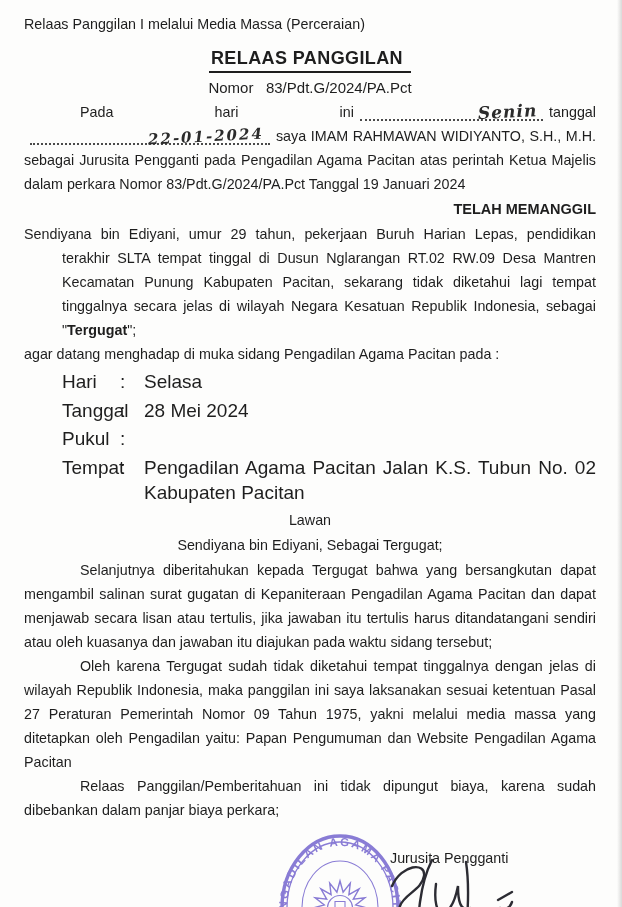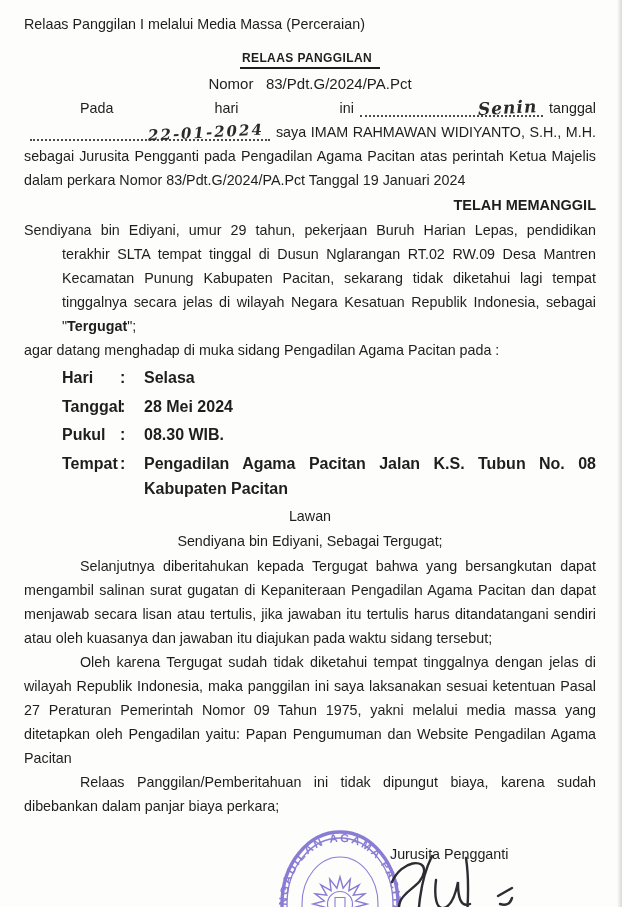--- a/index.html
+++ b/index.html
@@ -15,21 +15,21 @@
     padding:16px 26px 0 24px;
   }
   .page::after{
     content:"";position:absolute;top:0;right:0;width:5px;height:100%;
     background:linear-gradient(to right,rgba(0,0,0,0),rgba(0,0,0,.14));
     pointer-events:none;
   }
   .note{font-size:14.3px;margin-bottom:16px;}
   .title-wrap{text-align:center;margin:8px 0 6px;}
   .title{
-    display:inline-block;font-size:12px;font-weight:bold;letter-spacing:.4px;
+    display:inline-block;font-size:18px;font-weight:bold;letter-spacing:.4px;
     border-bottom:2.2px solid #1e1e1e;padding:0 8px 2px 2px;
   }
   .number{text-align:center;font-size:15px;white-space:pre-wrap;margin-bottom:4px;}
   p{margin:0;font-size:14.3px;line-height:24px;text-align:justify;}
   .indent{text-indent:56px;}
   .hang{padding-left:38px;text-indent:-38px;}
   .center-head{text-align:right;font-weight:bold;font-size:14.5px;line-height:24px;margin:1px 0;}
   .center-line{text-align:center;font-size:14.3px;line-height:25px;}
   b,.b{font-weight:normal;}
   .bi{font-weight:bold;}
@@ -38,21 +38,21 @@
     padding:0 6px;line-height:14px;
   }
   .hand{
     display:inline-block;position:relative;top:2px;
     font-family:"DejaVu Serif", serif;font-style:italic;font-weight:bold;
     color:#2b2b2b;transform:rotate(-3deg);
   }
   .hand-day{font-size:17px;letter-spacing:1px;}
   .hand-date{font-size:15px;letter-spacing:2px;}
   .schedule{margin:3px 0 2px 38px;}
-  .srow{display:flex;font-weight:bold;font-size:16px;line-height:25px;margin-bottom:3.5px;}
+  .srow{display:flex;font-weight:normal;font-size:19px;line-height:25px;margin-bottom:3.5px;}
   .slabel{width:58px;flex:none;}
   .scolon{width:24px;flex:none;}
   .svalue{flex:1;text-align:justify;}
   .sig-area{position:relative;height:160px;margin-top:6px;}
   .stamp{position:absolute;left:241px;top:2px;z-index:1;opacity:.88;}
   .sig-title{position:absolute;left:366px;top:22px;font-size:14.3px;z-index:2;}
   .sig-svg{position:absolute;left:356px;top:28px;z-index:4;}
 </style>
 </head>
 <body>
@@ -82,26 +82,25 @@
       <span class="svalue">Selasa</span>
     </div>
     <div class="srow">
       <span class="slabel">Tanggal</span>
       <span class="scolon">:</span>
       <span class="svalue">28 Mei 2024</span>
     </div>
     <div class="srow">
       <span class="slabel">Pukul</span>
       <span class="scolon">:</span>
-      <span class="svalue">08.30 WIB.</span>
     </div>
     <div class="srow">
       <span class="slabel">Tempat</span>
       <span class="scolon">:</span>
-      <span class="svalue">Pengadilan Agama Pacitan Jalan K.S. Tubun No. 08 Kabupaten Pacitan</span>
+      <span class="svalue">Pengadilan Agama Pacitan Jalan K.S. Tubun No. 02 Kabupaten Pacitan</span>
     </div>
   </div>
 
 
 
   <div class="center-line b">Lawan</div>
 
   <div class="center-line"><b>Sendiyana bin Ediyani</b><span>, Sebagai Tergugat;</span></div>
 
   <p class="indent">Selanjutnya diberitahukan kepada  Tergugat bahwa yang bersangkutan  dapat mengambil salinan surat gugatan di Kepaniteraan Pengadilan Agama Pacitan dan dapat menjawab secara lisan atau tertulis, jika jawaban itu tertulis harus ditandatangani sendiri atau oleh kuasanya dan jawaban itu diajukan pada waktu sidang tersebut;</p>

